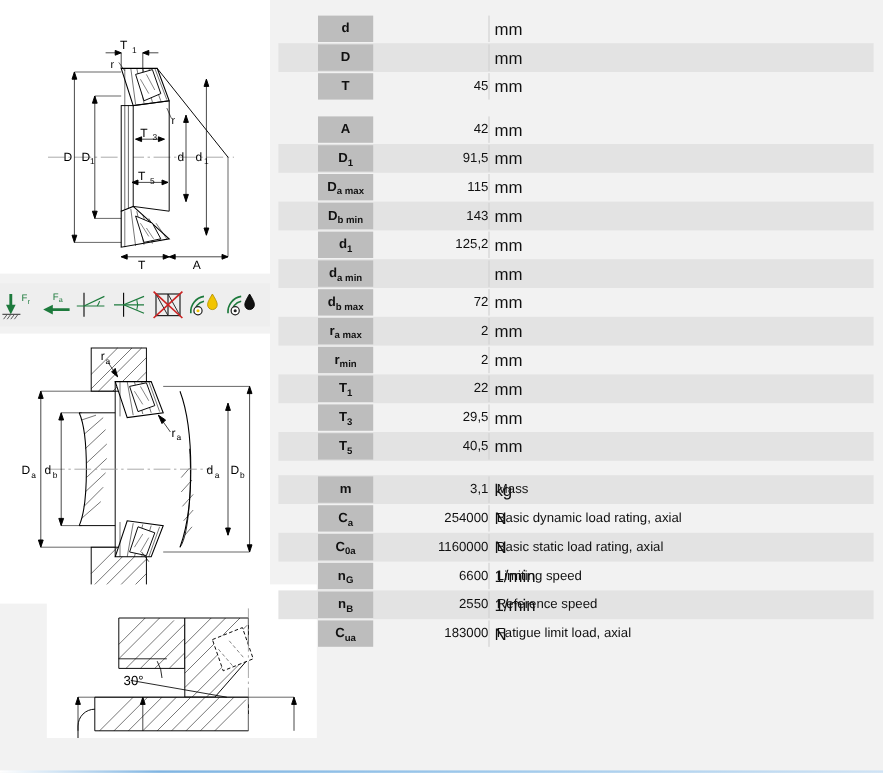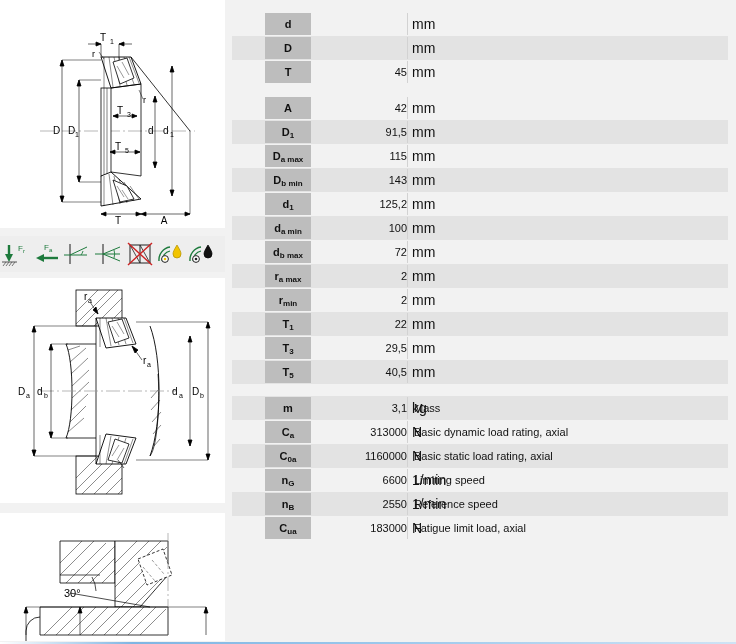--- a/index.html
+++ b/index.html
@@ -12,21 +12,21 @@
     overflow:hidden;
     position:relative;
   }
   .page{position:relative;width:736px;height:644px;}
 
   
   .left-col{position:absolute;left:0;top:0;width:232px;height:644px;}
   .draw-panel{position:absolute;left:0;background:#ffffff;}
   #panel-main{top:0;width:225px;height:228px;}
   #panel-mount{top:278px;width:225px;height:225px;}
-  #panel-angle{top:513px;width:225px;height:128px;}
+  #panel-angle{top:487px;width:225px;height:128px;margin-left:39px;}
   .icon-strip{
     position:absolute;left:0;top:236px;width:225px;height:36px;
     background:#eeeeee;
     display:flex;align-items:center;
   }
   .icon-cell{width:31px;height:30px;display:flex;align-items:center;justify-content:center;}
   .icon-cell svg{display:block;}
 
   
   .spec-table{position:absolute;left:232px;top:0;width:504px;height:644px;}
@@ -481,21 +481,20 @@
           <div class="sep"></div>
         </div>
         <div class="trow">
           <div class="lbl">d<sub>1</sub></div>
           <div class="val">125,2</div>
           <div class="unit">mm</div>
           <div class="sep"></div>
         </div>
         <div class="trow alt">
           <div class="lbl">d<sub>a min</sub></div>
-          <div class="val">100</div>
           <div class="unit">mm</div>
           <div class="sep"></div>
         </div>
         <div class="trow">
           <div class="lbl">d<sub>b max</sub></div>
           <div class="val">72</div>
           <div class="unit">mm</div>
           <div class="sep"></div>
         </div>
         <div class="trow alt">
@@ -533,21 +532,21 @@
       <div class="tsection">
         <div class="trow alt">
           <div class="lbl">m</div>
           <div class="val">3,1</div>
           <div class="unit">kg</div>
           <div class="sep"></div>
           <div class="desc">Mass</div>
         </div>
         <div class="trow">
           <div class="lbl">C<sub>a</sub></div>
-          <div class="val">313000</div>
+          <div class="val">254000</div>
           <div class="unit">N</div>
           <div class="sep"></div>
           <div class="desc">Basic dynamic load rating, axial</div>
         </div>
         <div class="trow alt">
           <div class="lbl">C<sub>0a</sub></div>
           <div class="val">1160000</div>
           <div class="unit">N</div>
           <div class="sep"></div>
           <div class="desc">Basic static load rating, axial</div>

